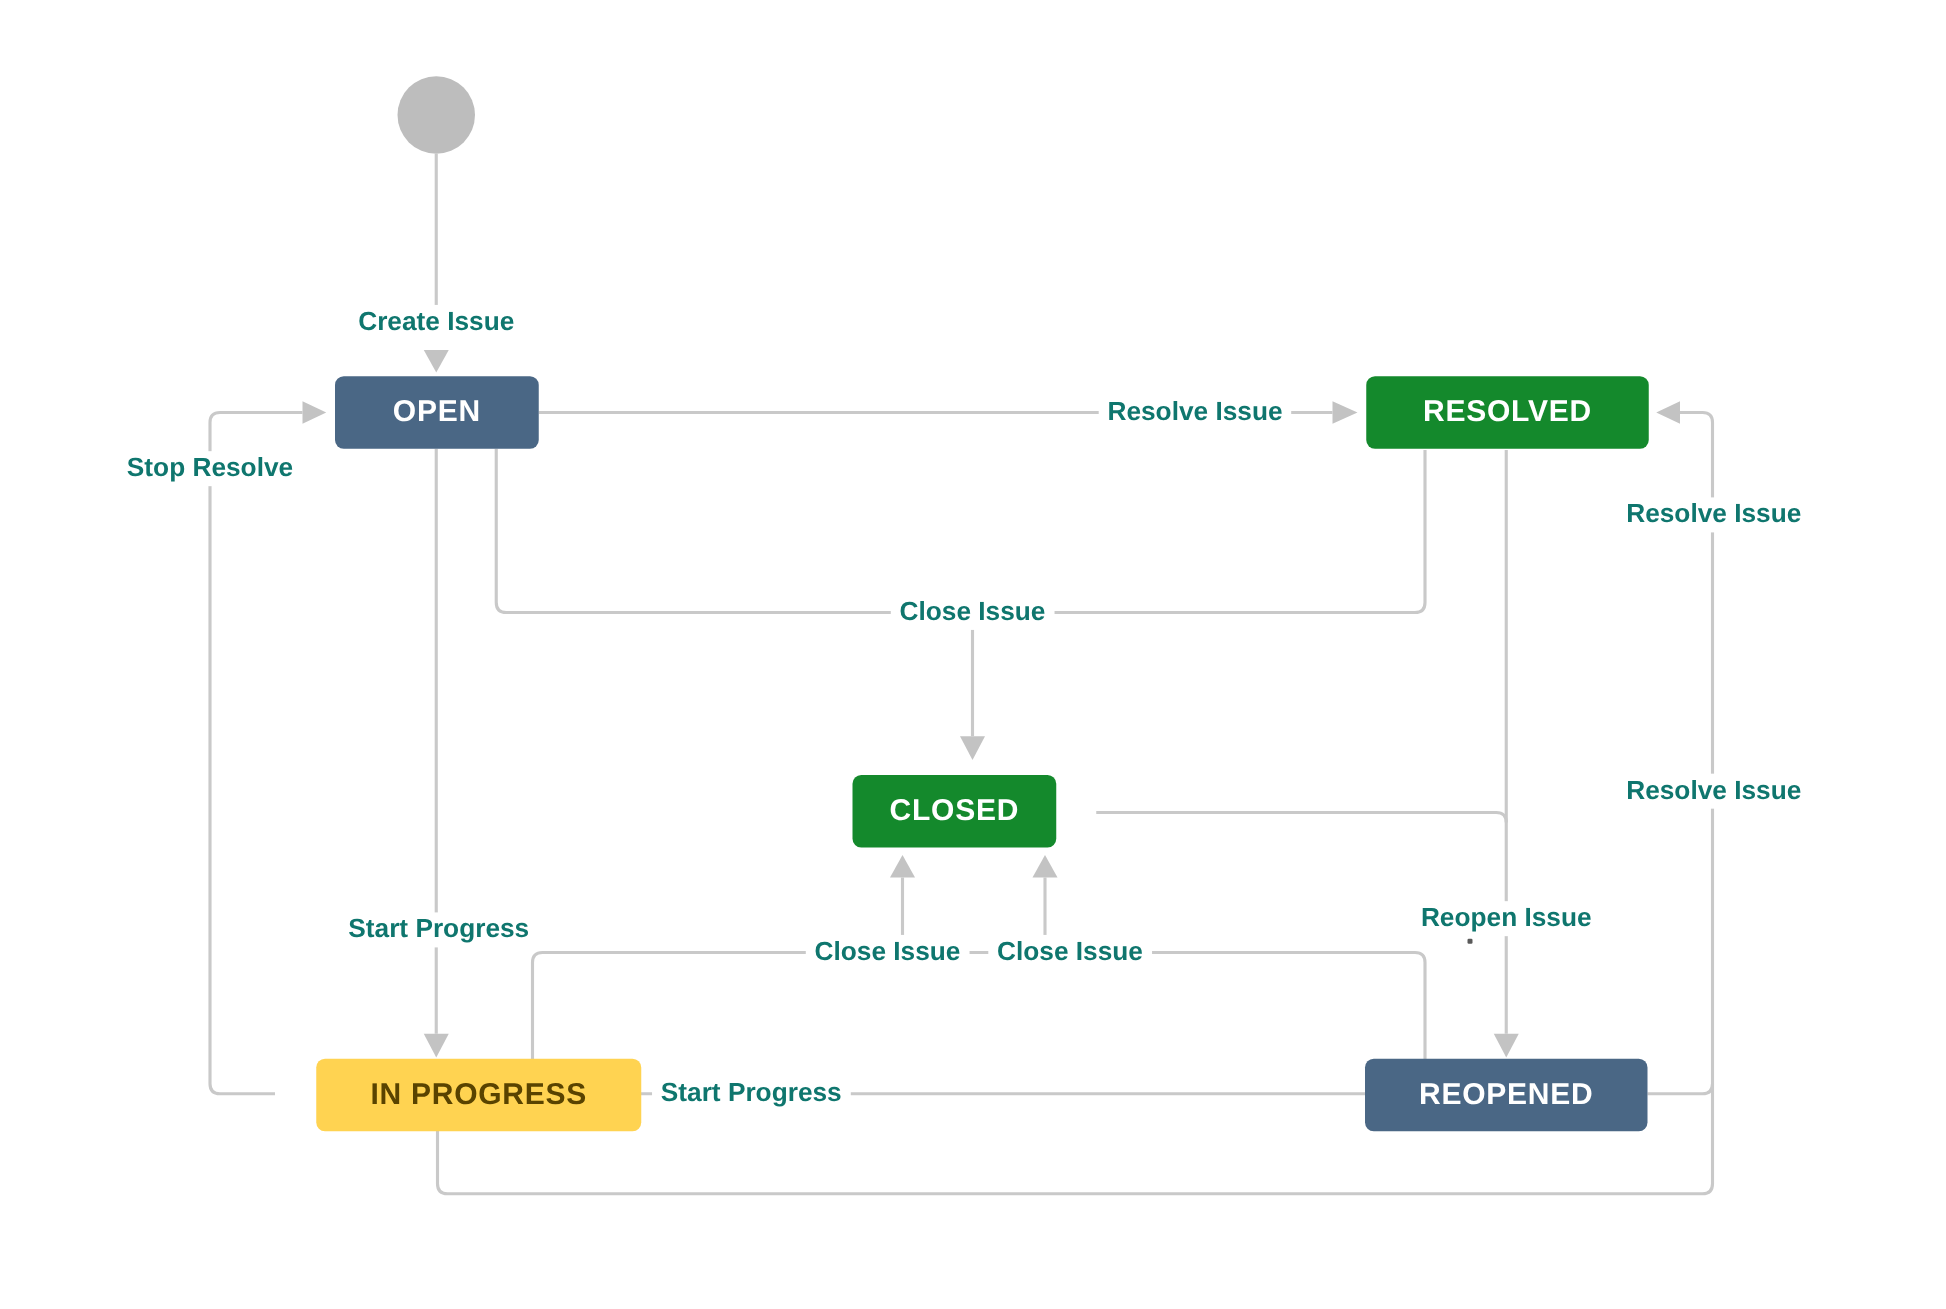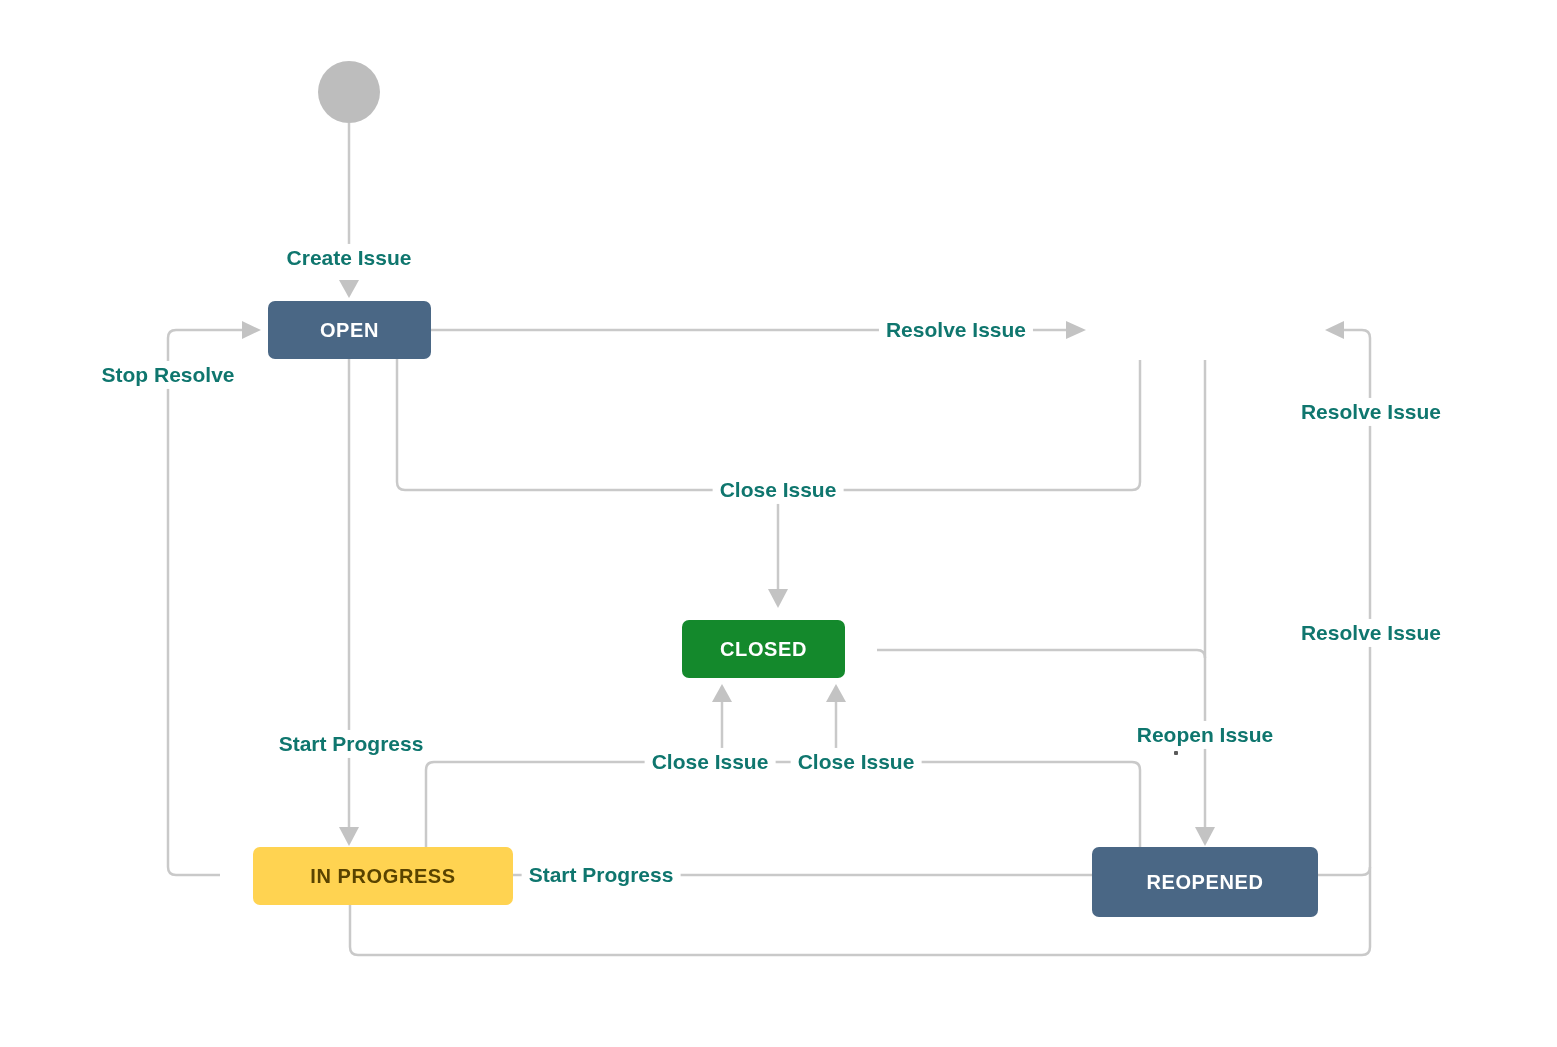--- a/index.html
+++ b/index.html
@@ -9,21 +9,21 @@
   }
   .edges{position:absolute;left:0;top:0;width:1557px;height:1047px;}
   .edge{fill:none;stroke:#c9c9c9;stroke-width:2.5;}
   .arrow{fill:#c3c3c3;stroke:none;}
   .start-node{
     position:absolute;left:318px;top:61px;width:62px;height:62px;border-radius:50%;
     background:#bdbdbd;
   }
   .node{
     position:absolute;display:flex;align-items:center;justify-content:center;
-    border-radius:7px;font-weight:bold;font-size:20px;letter-spacing:0.6px;
+    border-radius:7px;font-weight:bold;font-size:24px;letter-spacing:0.6px;
     color:#ffffff;white-space:nowrap;
   }
   .node-blue{background:#4a6785;}
   .node-green{background:#14892c;}
   .node-yellow{background:#ffd351;color:#594300;}
   .edge-label{
     position:absolute;transform:translate(-50%,-50%);
     background:#ffffff;color:#0f766e;font-weight:bold;font-size:21px;
     padding:2px 7px;white-space:nowrap;line-height:1.15;
   }
@@ -66,23 +66,24 @@
     <polygon class="arrow" points="508,866 508,884 489,875"></polygon>
 
     <path class="edge" d="M 350 904 V 947 Q 350 955 358 955 H 1362 Q 1370 955 1370 947 V 338 Q 1370 330 1362 330 H 1344"></path>
     <path class="edge" d="M 1318 875 H 1362 Q 1370 875 1370 867"></path>
     <polygon class="arrow" points="1344,321 1344,339 1325,330"></polygon>
   </svg>
 
   <div class="start-node"></div>
 
   <div class="node node-blue" style="left:268px;  top:301px; width:163px; height:58px;">OPEN</div>
+  <div class="node node-green" style="left:1093px; top:301px; width:226px; height:58px;">RESOLVED</div>
   <div class="node node-green" style="left:682px;  top:620px; width:163px; height:58px;">CLOSED</div>
   <div class="node node-yellow" style="left:220px;  top:847px; width:260px; height:58px;margin-left:33px;">IN PROGRESS</div>
-  <div class="node node-blue" style="left:1092px; top:847px; width:226px; height:70px;">REOPENED</div>
+  <div class="node node-blue" style="left:1092px; top:847px; width:226px; height:58px;">REOPENED</div>
 
   <div class="edge-label" style="left:349px;  top:258px;">Create Issue</div>
   <div class="edge-label" style="left:168px;  top:375px;">Stop Resolve</div>
   <div class="edge-label" style="left:956px;  top:330px;">Resolve Issue</div>
   <div class="edge-label" style="left:778px;  top:490px;">Close Issue</div>
   <div class="edge-label" style="left:1371px; top:412px;">Resolve Issue</div>
   <div class="edge-label" style="left:1371px; top:633px;">Resolve Issue</div>
   <div class="edge-label" style="left:351px;  top:744px;">Start Progress</div>
   <div class="edge-label" style="left:710px;  top:762px;">Close Issue</div>
   <div class="edge-label" style="left:856px;  top:762px;">Close Issue</div>

